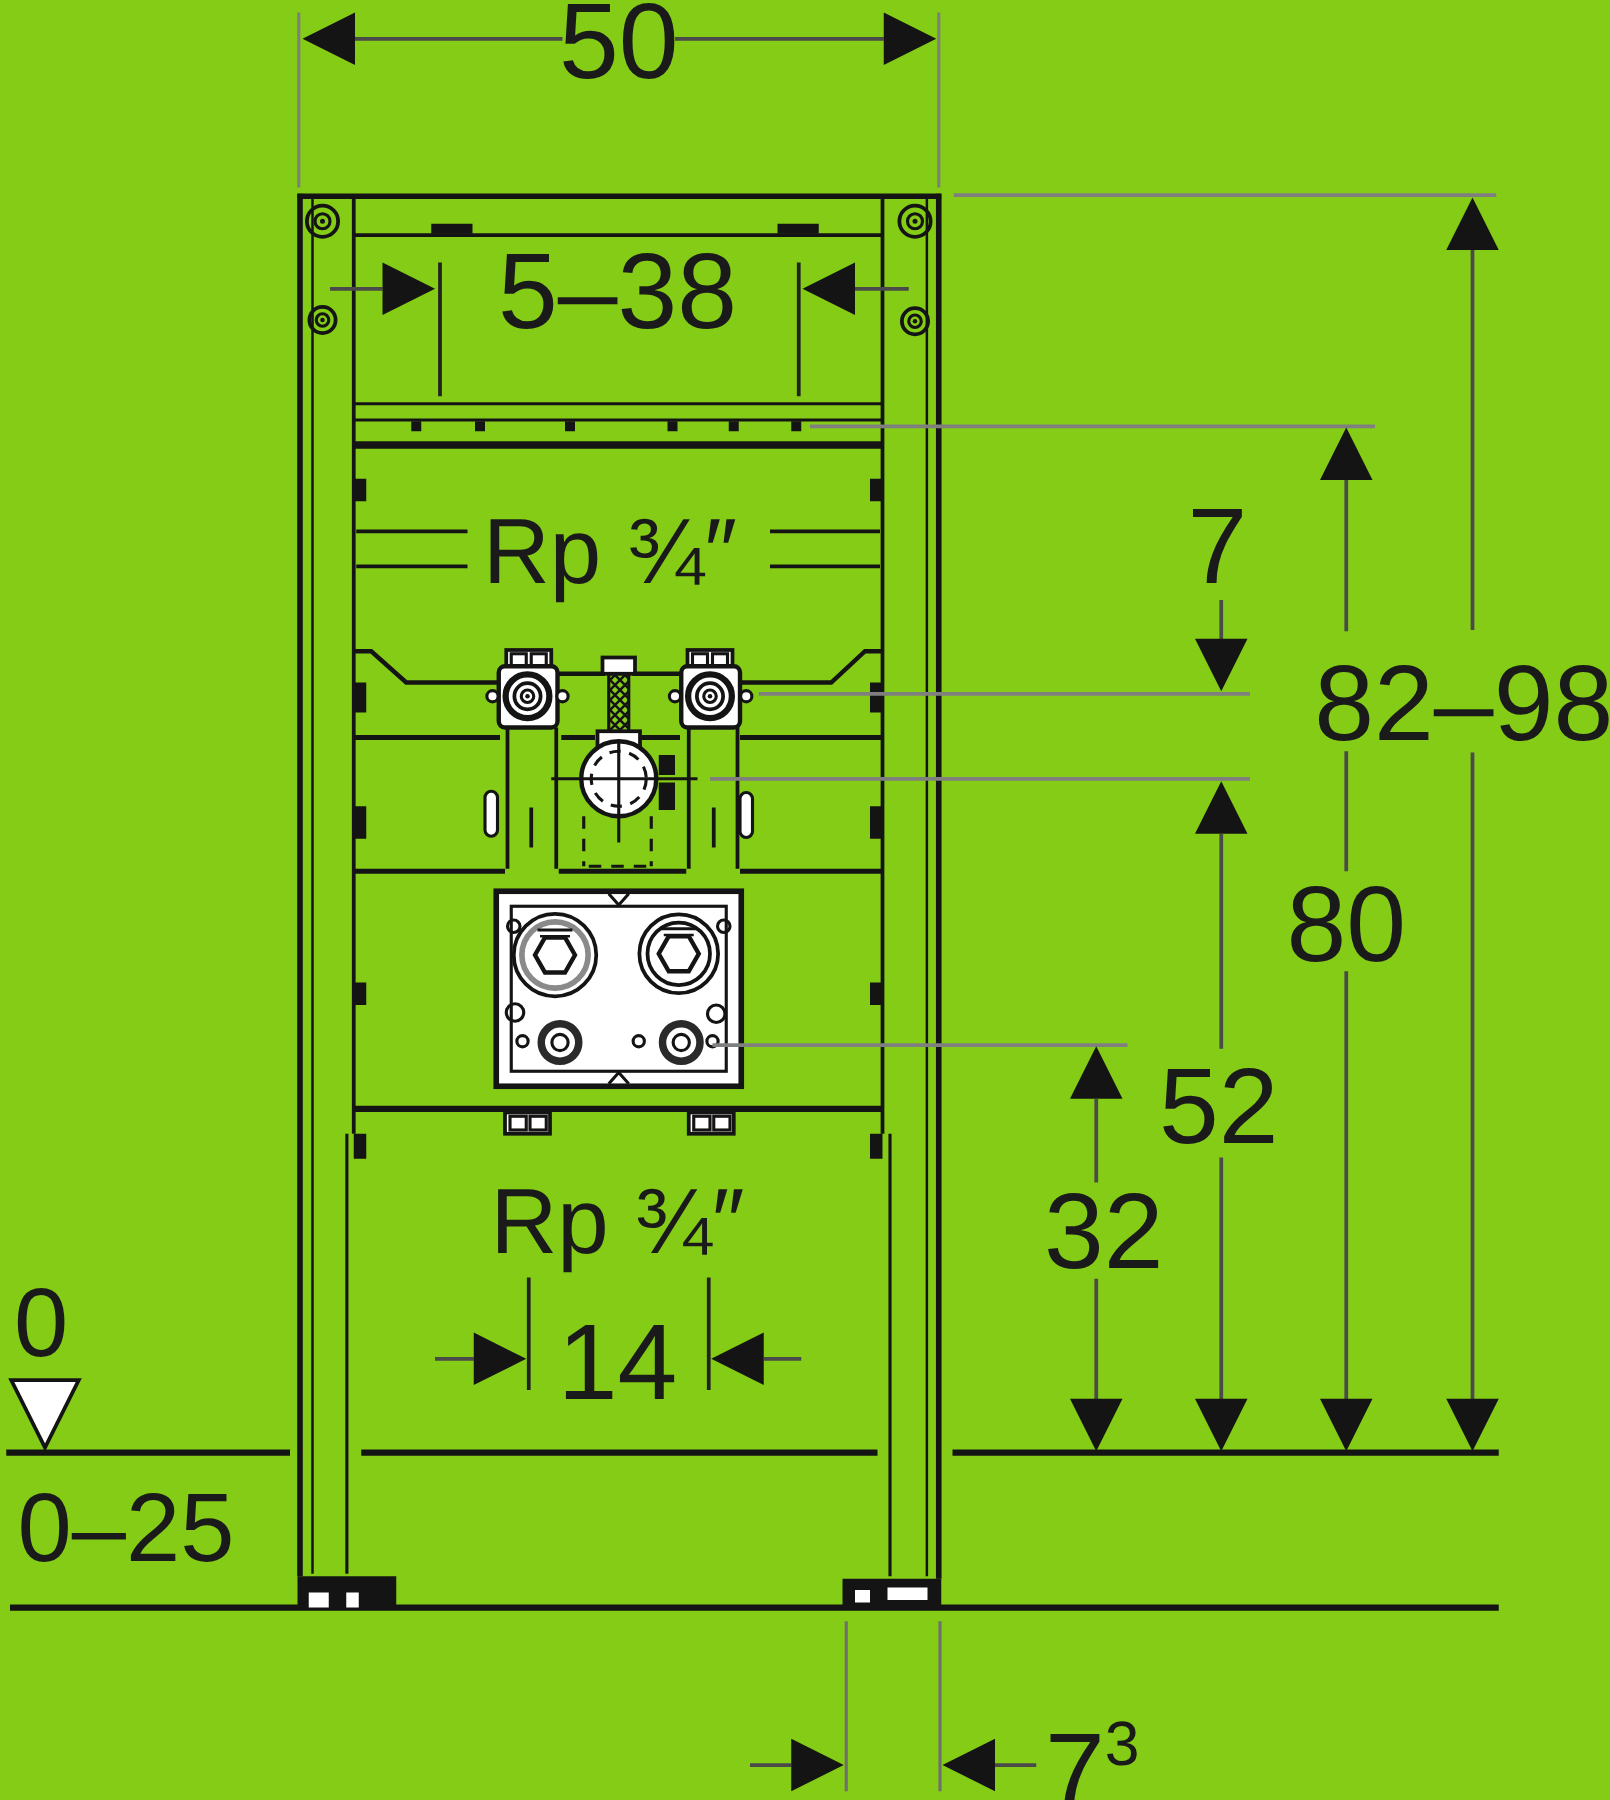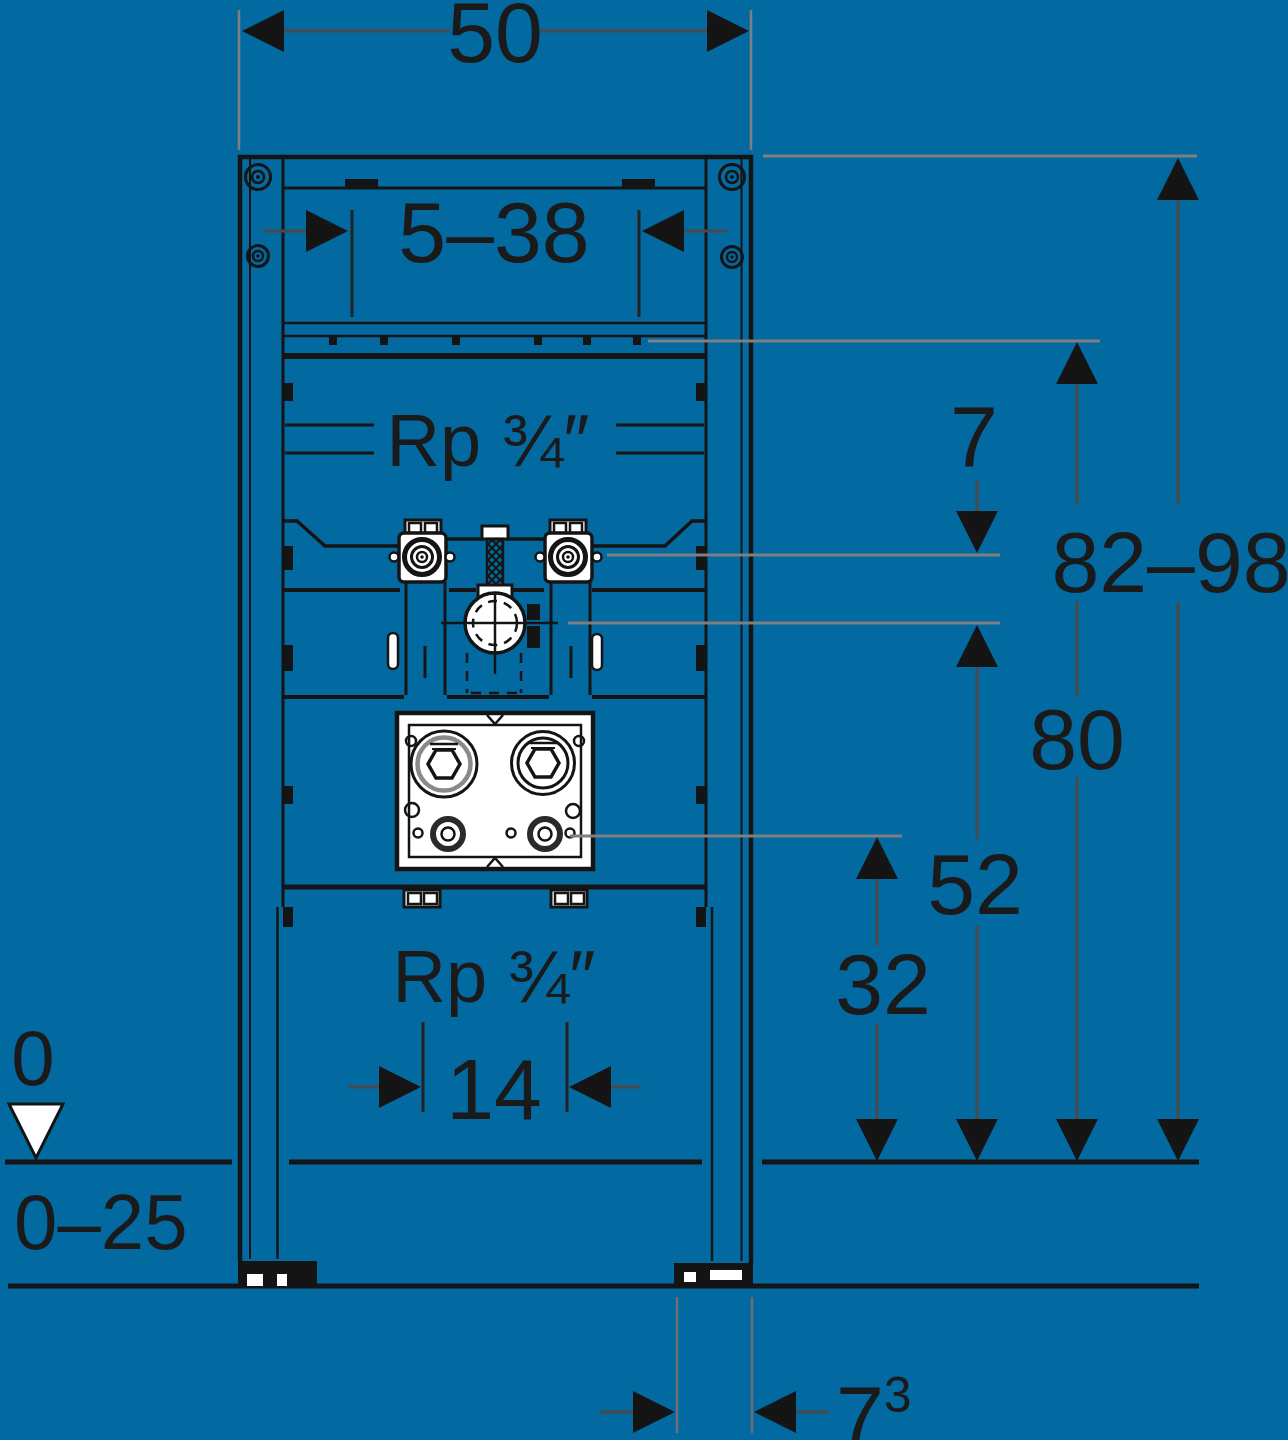--- a/index.html
+++ b/index.html
@@ -1,16 +1,16 @@
 <!DOCTYPE html>
 <html><head>
 <meta charset="utf-8">
 <style>
   html,body{margin:0;padding:0;background:#ffffff;}
-  .stage{position:relative;width:1288px;height:1440px;background:#0369a1;overflow:hidden;
+  .stage{position:relative;width:1288px;height:1440px;background:#84cc16;overflow:hidden;
          font-family:"Liberation Sans", sans-serif;}
   svg{position:absolute;left:0;top:0;}
   text{font-family:"Liberation Sans","DejaVu Sans",sans-serif;fill:#1a1a1a;}
   .dimtxt{font-size:86px;}
   .rptxt{font-size:74px;}
   .lvltxt{font-size:78px;}
   .suptxt{font-size:50px;}
 </style>
 </head>
 <body>

